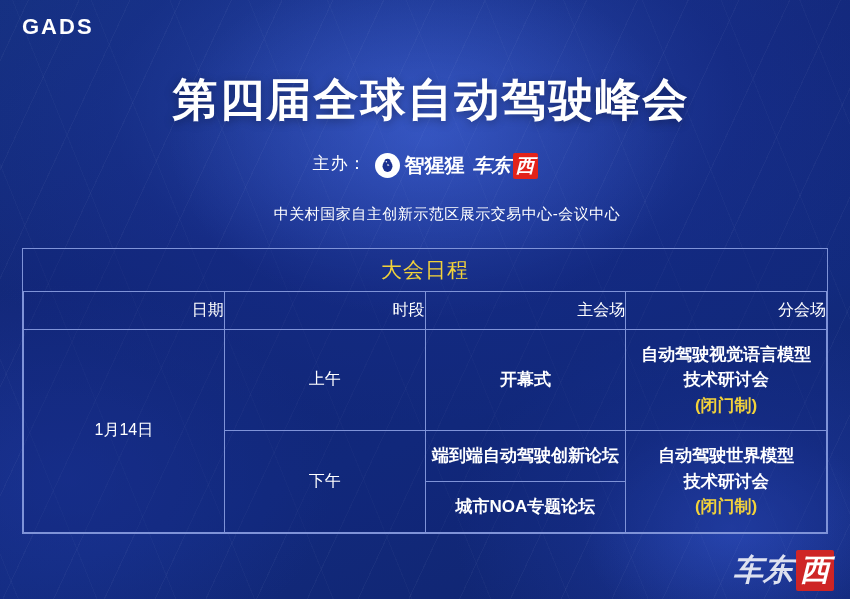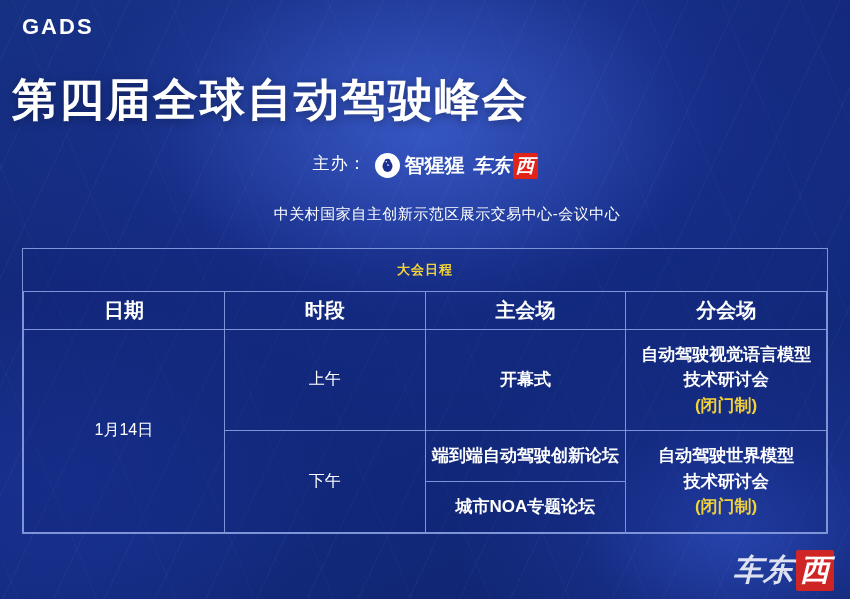--- a/index.html
+++ b/index.html
@@ -56,21 +56,21 @@
     letter-spacing: 2px;
     font-size: 22px;
     color: #ffffff;
   }
 
   
   .title {
     position: absolute;
     left: 12px; right: 0;
     top: 70px;
-    text-align: left;
+    text-align: center;
     font-size: 45px;
     font-weight: bold;
     color: #ffffff;
     letter-spacing: 2px;
     text-shadow: 0 2px 10px rgba(0,0,0,0.35);
   }
   .host-row {
     position: absolute;
     left: 0; right: 0;
     top: 152px;
@@ -129,28 +129,28 @@
     position: absolute;
     left: 22px;
     top: 248px;
     width: 806px;
     border: 1px solid #7f93d8;
     background: rgba(16,36,120,0.30);
   }
   table { width: 100%; border-collapse: collapse; table-layout: fixed; }
   td, th { border: 1px solid #7f93d8; color: #ffffff; text-align: center; vertical-align: middle; }
   .tbl-title {
-    font-size: 13px;
-    font-weight: bold;
+    font-size: 21px;
+    font-weight: normal;
     color: #f2d23a;
     height: 42px;
     border-top: none; border-left: none; border-right: none;
     letter-spacing: 1px;
   }
-  .hdr td { height: 38px; font-size: 20px; font-weight: bold; }
+  .hdr td { height: 38px; font-size: 16px; font-weight: normal; text-align: right; }
   .col-date { width: 108px; }
   .col-slot { width: 68px; }
   .col-main { width: 368px; }
   .cell-date { font-size: 16px; }
   .cell-slot { font-size: 16px; }
   .cell-main { font-size: 17px; font-weight: bold; padding: 8px 6px; }
   .cell-sub { font-size: 17px; font-weight: bold; padding: 12px 6px; line-height: 1.5; }
   .closed { color: #f2d23a; font-weight: bold; display: block; }
 
   

